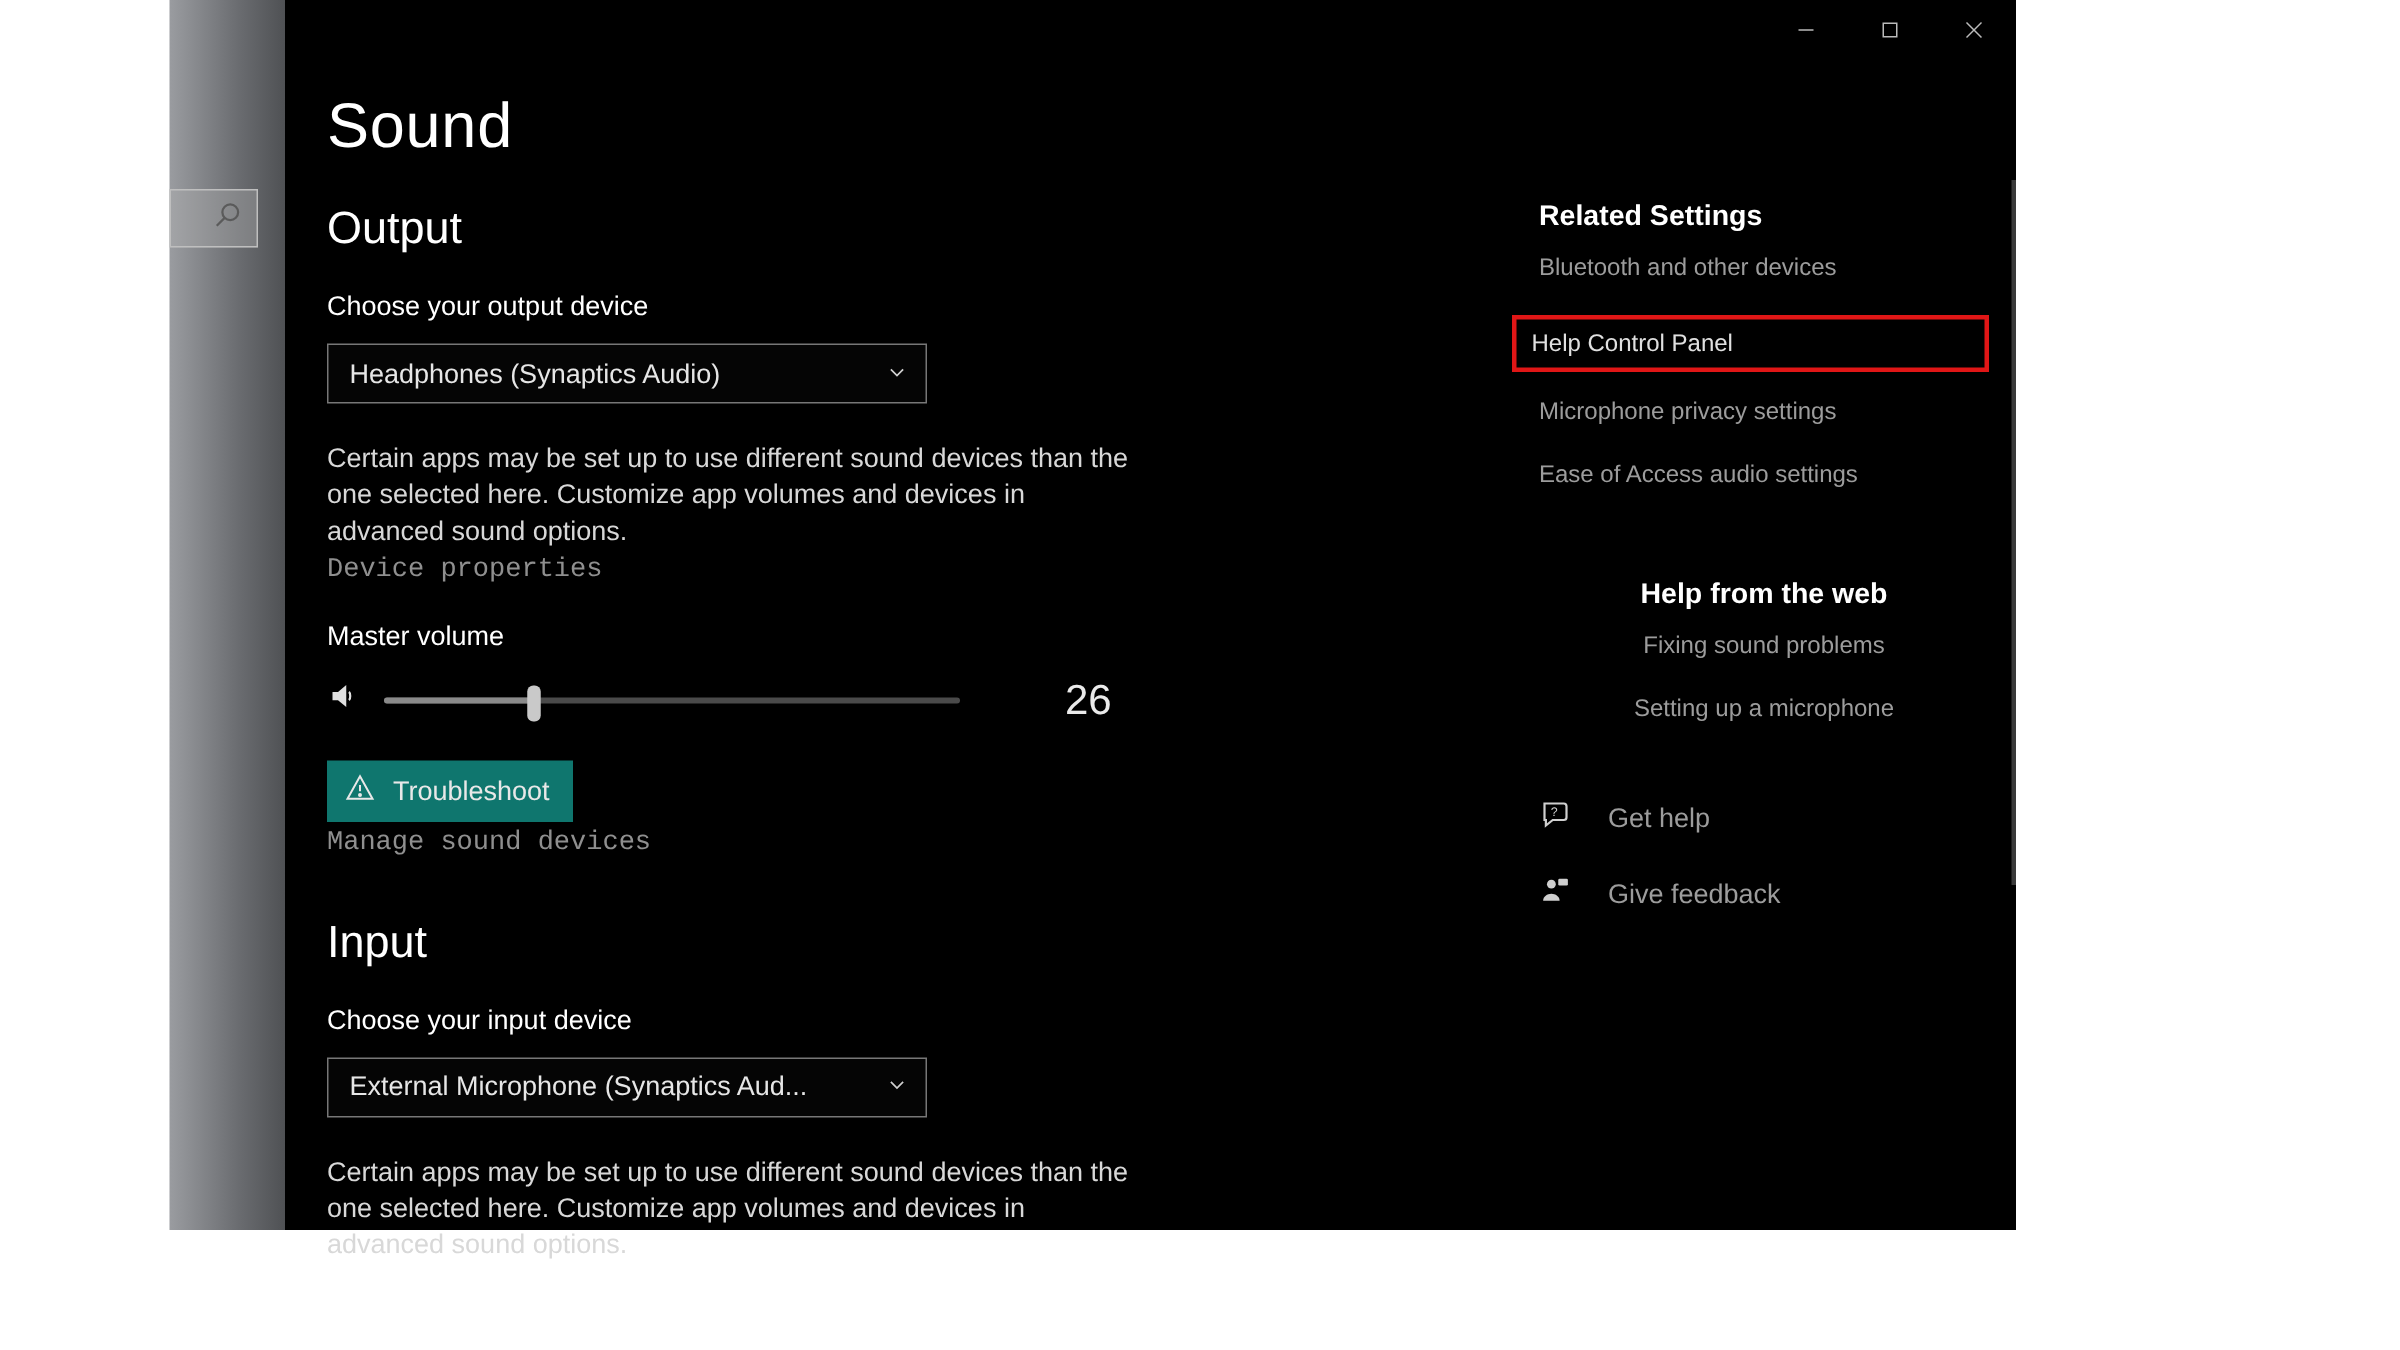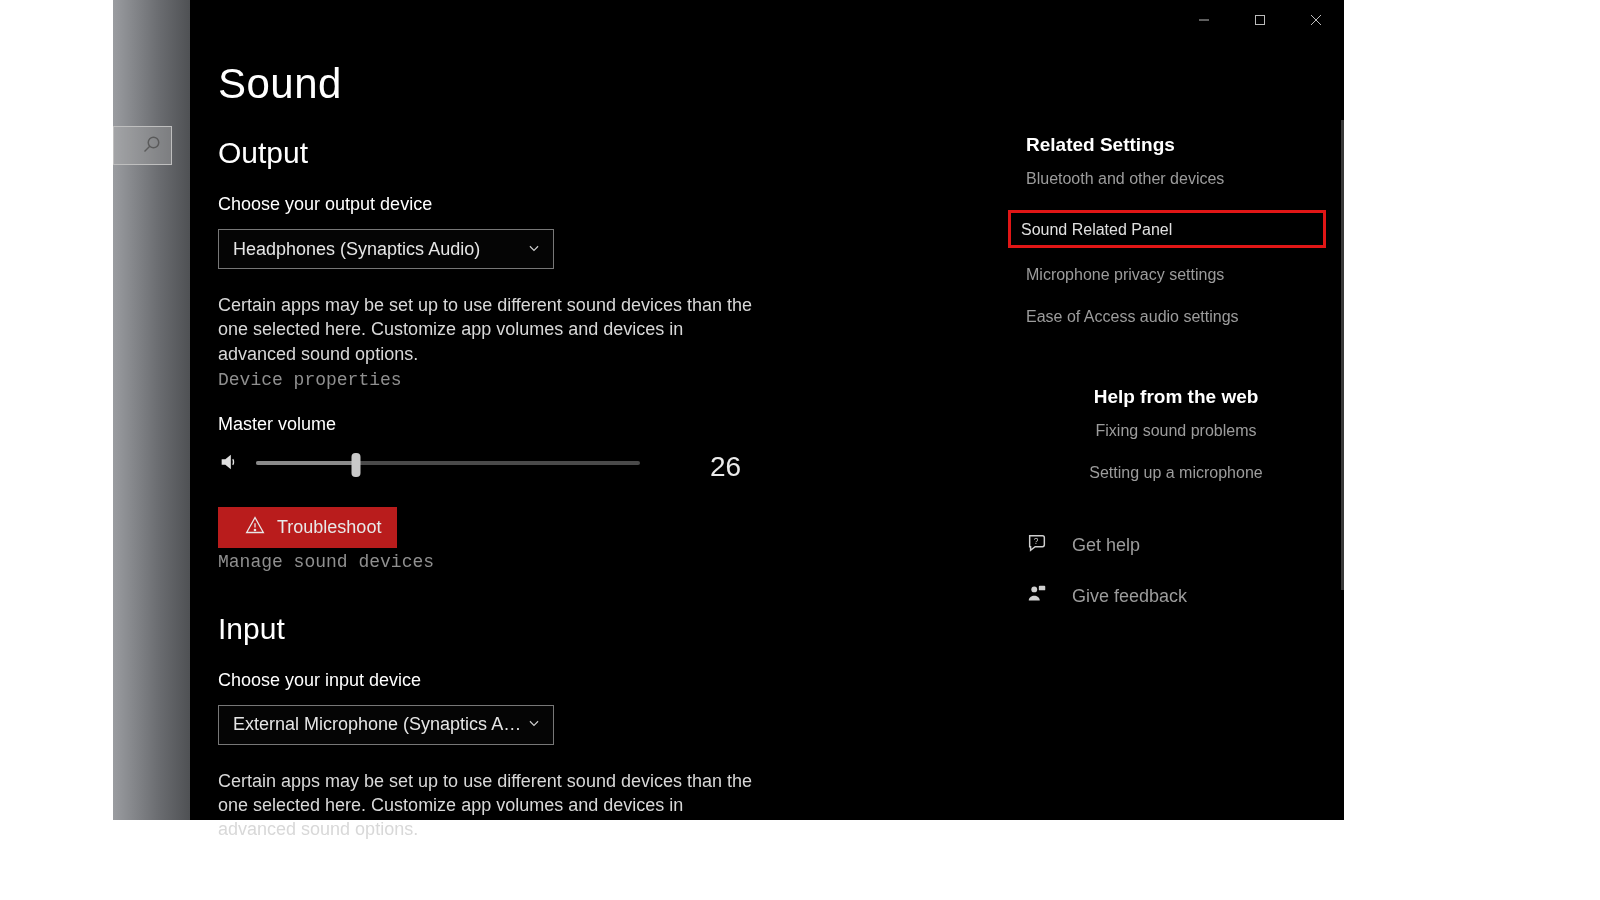--- a/index.html
+++ b/index.html
@@ -55,59 +55,59 @@
   
   .content {
     position: absolute; left: 28px; top: 60px; width: 780px;
   }
   h1.page-title { font-weight: 400; font-size: 42px; letter-spacing: .5px; }
   h2.section { font-weight: 400; font-size: 30px; margin-top: 28px; }
   .label { font-size: 18px; margin-top: 24px; color: #fff; }
 
   .combo {
     margin-top: 14px;
-    width: 336px; height: 40px;
+    width: 400px; height: 40px;
     border: 1px solid #777;
     display: flex; align-items: center; justify-content: space-between;
     padding: 0 12px 0 14px;
     color: #e6e6e6;
     background: #050505;
     font-size: 18px;
     cursor: pointer;
     white-space: nowrap; overflow: hidden;
   }
   .combo .val { overflow: hidden; text-overflow: ellipsis; }
   .combo svg { width: 14px; height: 14px; stroke: #cfcfcf; fill: none; stroke-width: 2; flex-shrink:0; }
 
   .para { font-size: 18px; color: #d8d8d8; margin-top: 24px; max-width: 540px; line-height: 1.35; }
   .linkish { font-size: 18px; color: #8f8f8f; margin-top: 4px; cursor: pointer; display:inline-block;font-family:Liberation Mono, monospace; }
 
   
-  .vol-row { display: flex; gap: 16px; margin-top: 16px; }
+  .vol-row { display: flex; align-items: center; gap: 16px; margin-top: 16px; }
   .vol-icon svg { width: 22px; height: 22px; fill: #e0e0e0; }
   .slider-wrap { position: relative; width: 384px; height: 24px; }
   .track {
     position: absolute; left: 0; top: 10px; width: 100%; height: 4px;
     background: #4a4a4a; border-radius: 2px;
   }
   .track-fill {
     position: absolute; left: 0; top: 10px; height: 4px;
     background: #8a8a8a; border-radius: 2px;
   }
   .thumb {
     position: absolute; top: 2px; width: 9px; height: 24px;
     background: #c9c9c9; border-radius: 4px; transform: translateX(-50%);
   }
   .vol-val { font-size: 28px; margin-left: 54px; color: #eaeaea; }
 
   .btn-troubleshoot {
     margin-top: 24px;
     display: inline-flex; align-items: center; gap: 12px;
-    background: #b91c1c; color: #e8e8e8;
-    padding: 8px 16px 8px 27px; border: none; font-size: 18px; cursor: pointer;
+    background: #0f766e; color: #e8e8e8;
+    padding: 8px 16px 8px 12px; border: none; font-size: 18px; cursor: pointer;
   }
   .btn-troubleshoot svg { width: 20px; height: 20px; stroke: #e8e8e8; fill:none; stroke-width:1.6; }
 
   
   .rightcol {
     position: absolute; left: 836px; top: 134px; width: 300px;
   }
   .related-h { font-size: 19px; font-weight: 600; color: #fff; margin-bottom: 14px; }
   .related-item, .help-item {
     display: block; font-size: 16px; color: #9c9c9c; margin-bottom: 24px; cursor: pointer;
@@ -228,21 +228,21 @@
       </span>
     </div>
 
     <p class="para">Certain apps may be set up to use different sound devices than the one selected here. Customize app volumes and devices in advanced sound options.</p>
   </div>
 
   <div class="rightcol">
     <div class="related-h">Related Settings</div>
 
     <span class="related-item">Bluetooth and other devices</span>
-    <div class="related-item highlighted">Sound Related Panel</div>
+    <div class="related-item highlighted">Help Control Panel</div>
     <span class="related-item">Microphone privacy settings</span>
     <span class="related-item">Ease of Access audio settings</span>
 
     <div class="group2">
       <div class="related-h">Help from the web</div>
       <span class="help-item">Fixing sound problems</span>
       <span class="help-item" style="margin-bottom:14px;">Setting up a microphone</span>
     </div>
 
     <div class="iconlink" style="margin-top:50px;">

